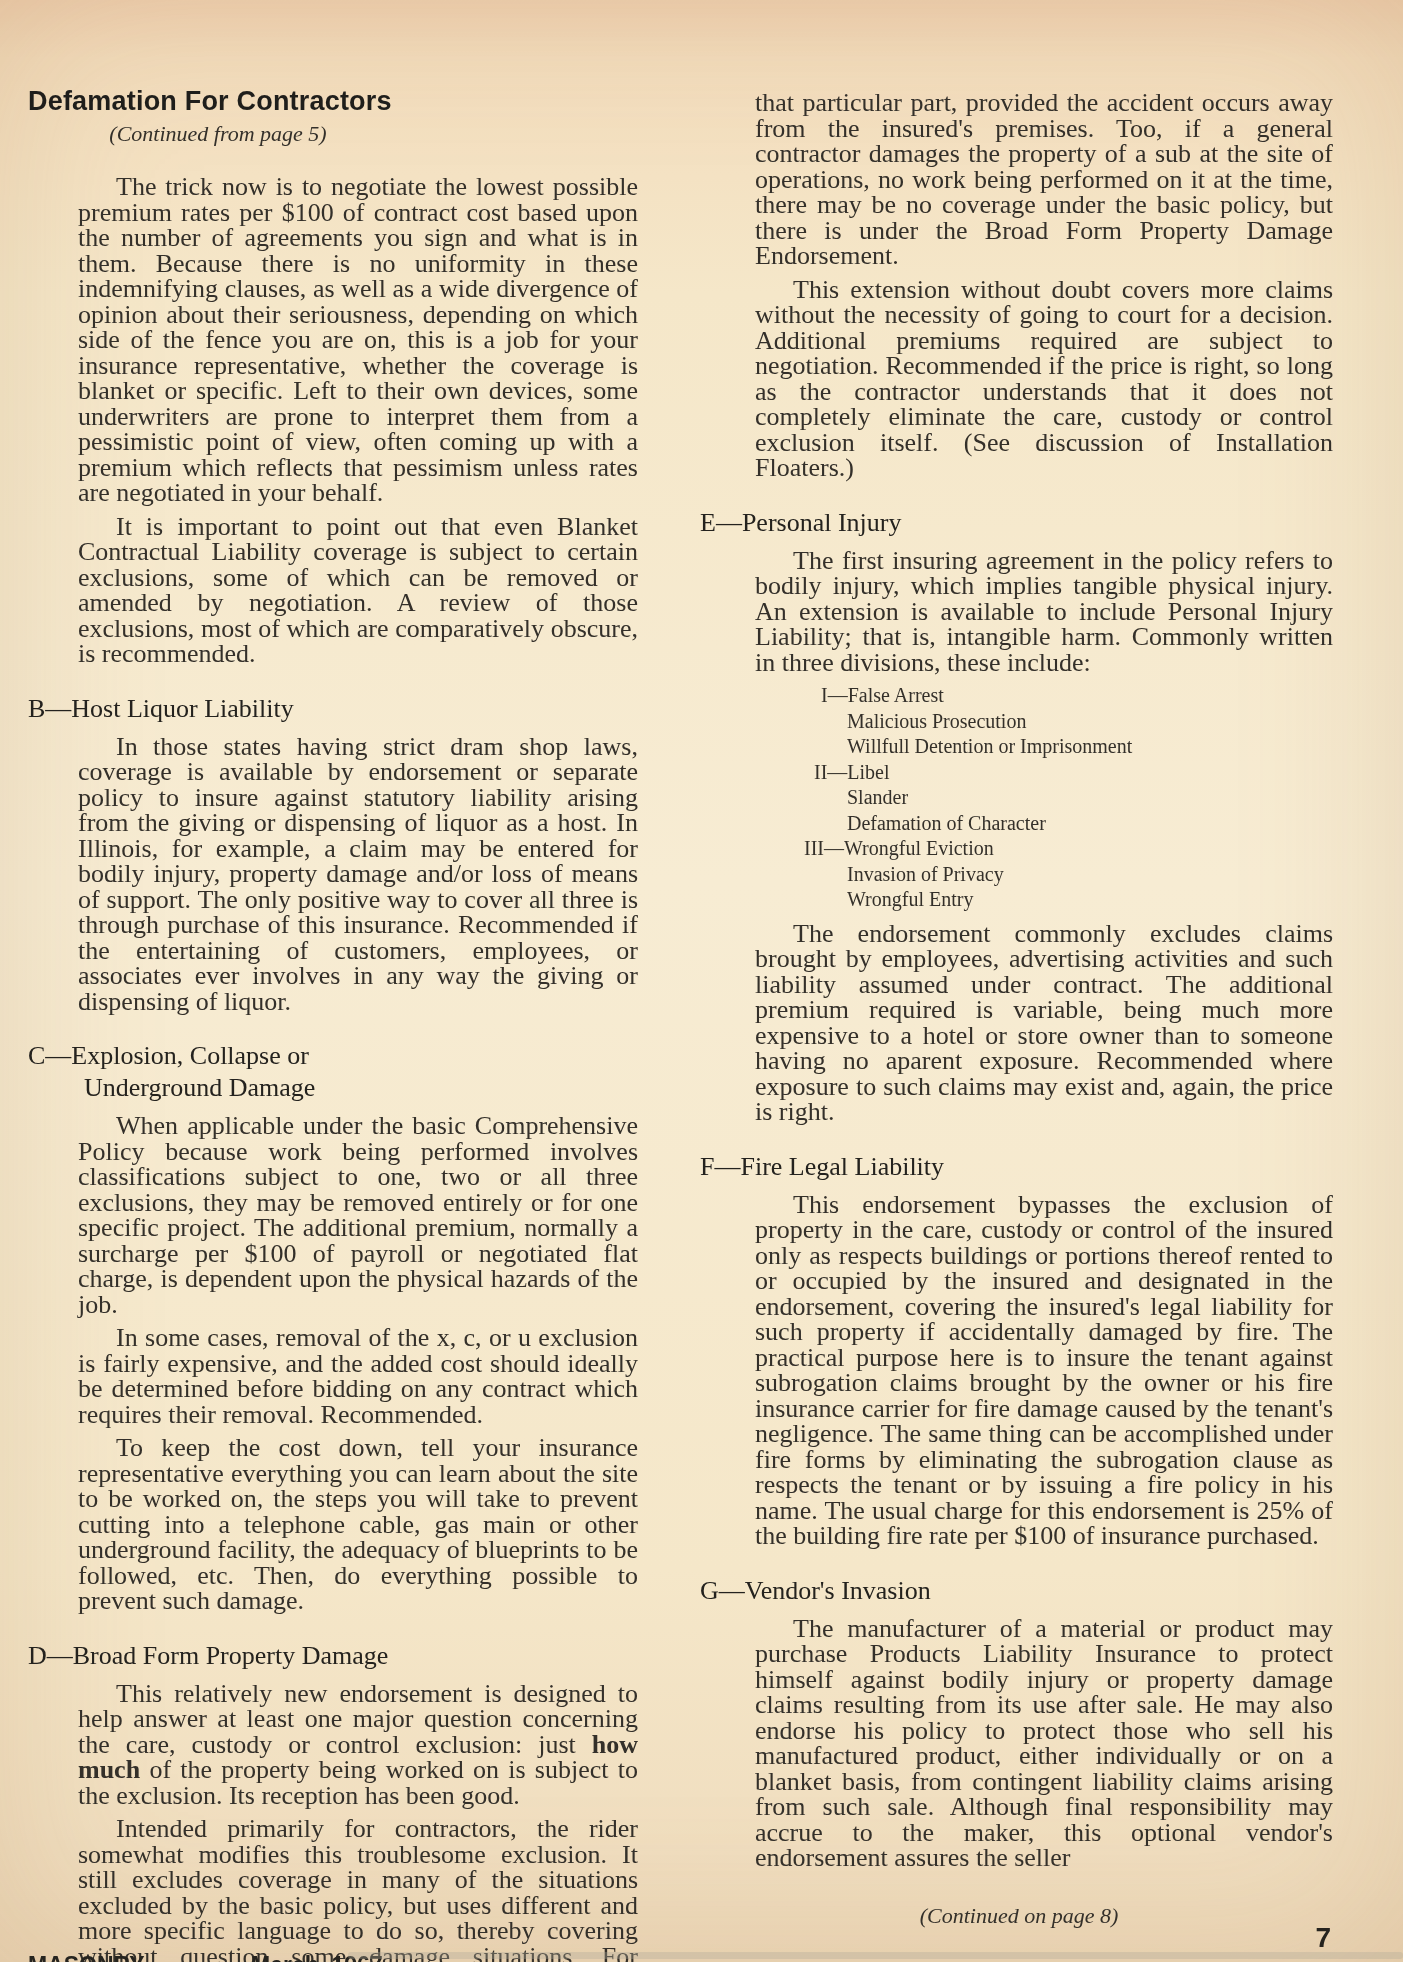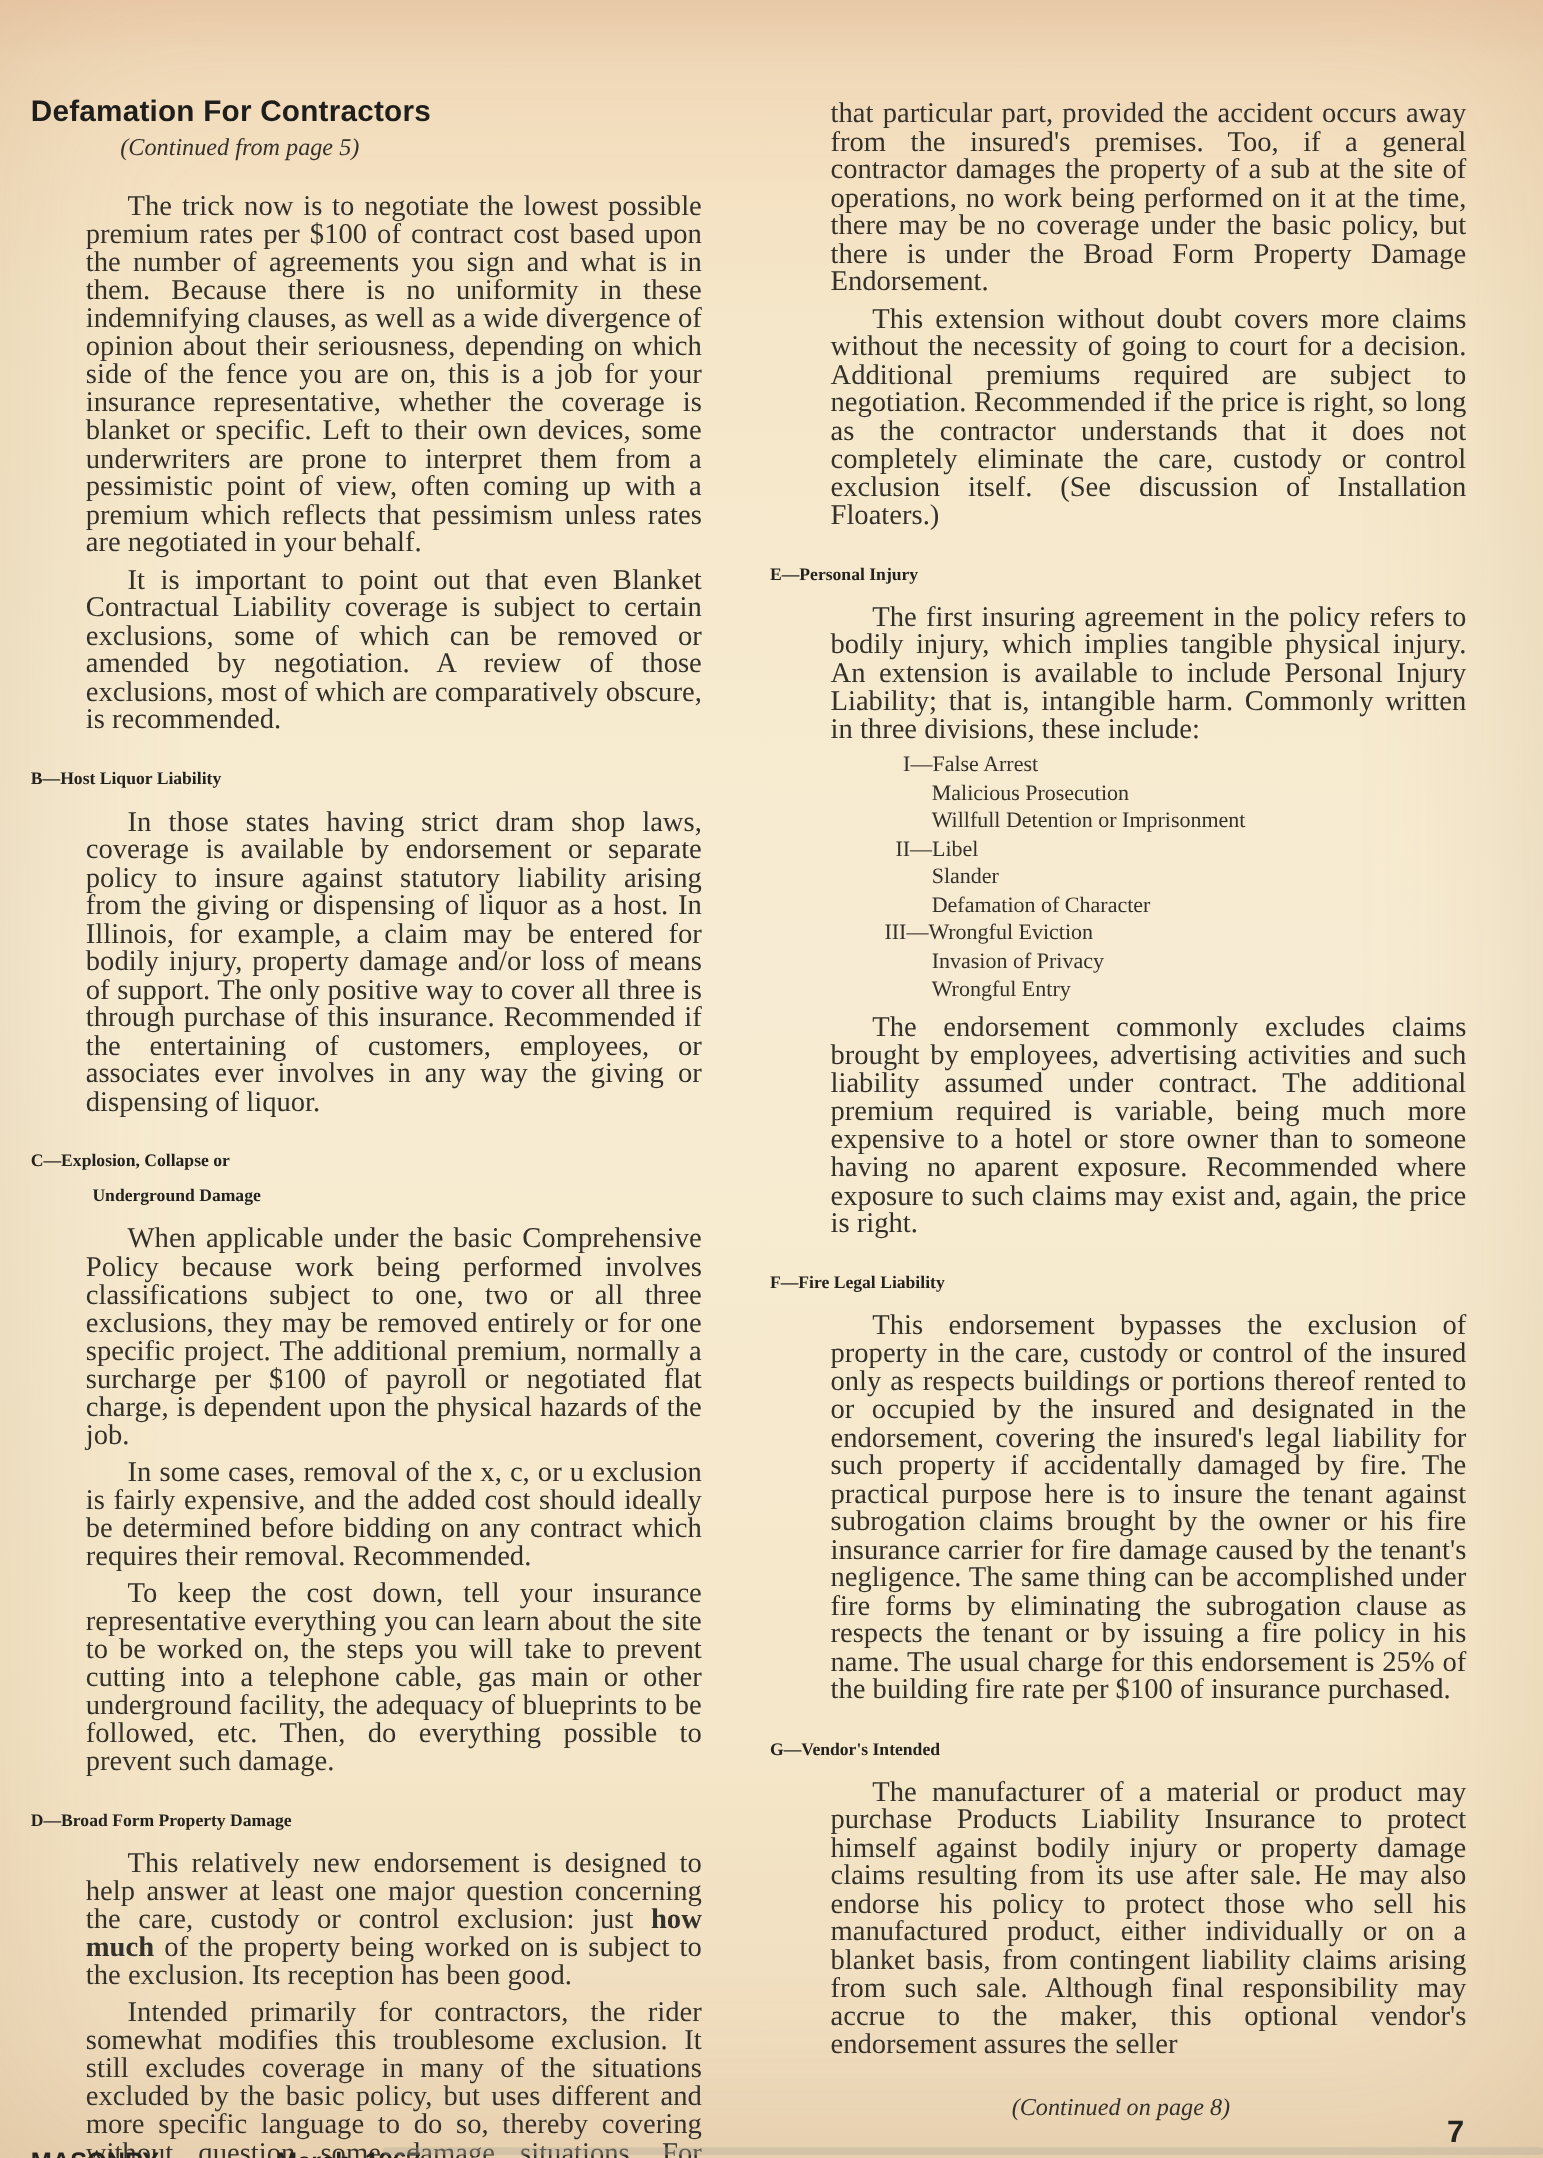--- a/index.html
+++ b/index.html
@@ -31,21 +31,21 @@
 
   p.body{
     font-size:26px; line-height:25.5px; text-align:justify;
     margin:0 0 8px 0; text-indent:38px;
   }
   .col-left p.body{margin-left:50px; width:560px;}
   .col-right p.body{margin-left:55px; width:578px;}
   p.body.noindent{text-indent:0;}
 
   h2.sec{
-    font-weight:700; font-size:16px; line-height:32px;
+    font-weight:400; font-size:26px; line-height:32px;
     margin:26px 0 9px 0; color:var(--heading-ink);
   }
   h2.sec .line2{display:block; padding-left:56px;}
 
   .ilist{font-size:20px; line-height:25.5px;}
   .col-right .ilist{margin-left:55px; margin-bottom:8px;}
   .ilist div{white-space:nowrap;}
   .li-r1{padding-left:66px;}
   .li-r2{padding-left:59px;}
   .li-r3{padding-left:49px;}
@@ -115,21 +115,21 @@
       <div class="li-r3">III—Wrongful Eviction</div>
       <div class="li-sub">Invasion of Privacy</div>
       <div class="li-sub">Wrongful Entry</div>
     </div>
 
     <p class="body">The endorsement commonly excludes claims brought by employees, advertising activities and such liability assumed under contract. The additional premium required is variable, being much more expensive to a hotel or store owner than to someone having no aparent exposure. Recommended where exposure to such claims may exist and, again, the price is right.</p>
 
     <h2 class="sec">F—Fire Legal Liability</h2>
     <p class="body">This endorsement bypasses the exclusion of property in the care, custody or control of the insured only as respects buildings or portions thereof rented to or occupied by the insured and designated in the endorsement, covering the insured's legal liability for such property if accidentally damaged by fire. The practical purpose here is to insure the tenant against subrogation claims brought by the owner or his fire insurance carrier for fire damage caused by the tenant's negligence. The same thing can be accomplished under fire forms by eliminating the subrogation clause as respects the tenant or by issuing a fire policy in his name. The usual charge for this endorsement is 25% of the building fire rate per $100 of insurance purchased.</p>
 
-    <h2 class="sec">G—Vendor's Intended</h2>
+    <h2 class="sec">G—Vendor's Invasion</h2>
     <p class="body">The manufacturer of a material or product may purchase Products Liability Insurance to protect himself against bodily injury or property damage claims resulting from its use after sale. He may also endorse his policy to protect those who sell his manufactured product, either individually or on a blanket basis, from contingent liability claims arising from such sale. Although final responsibility may accrue to the maker, this optional vendor's endorsement assures the seller</p>
 
     <div class="continued">(Continued on page 8)</div>
   </div>
 
   <div class="footer-left">
     <span>MASONRY</span>
     <span class="bullet">●</span>
     <span>March, 1967</span>
   </div>

